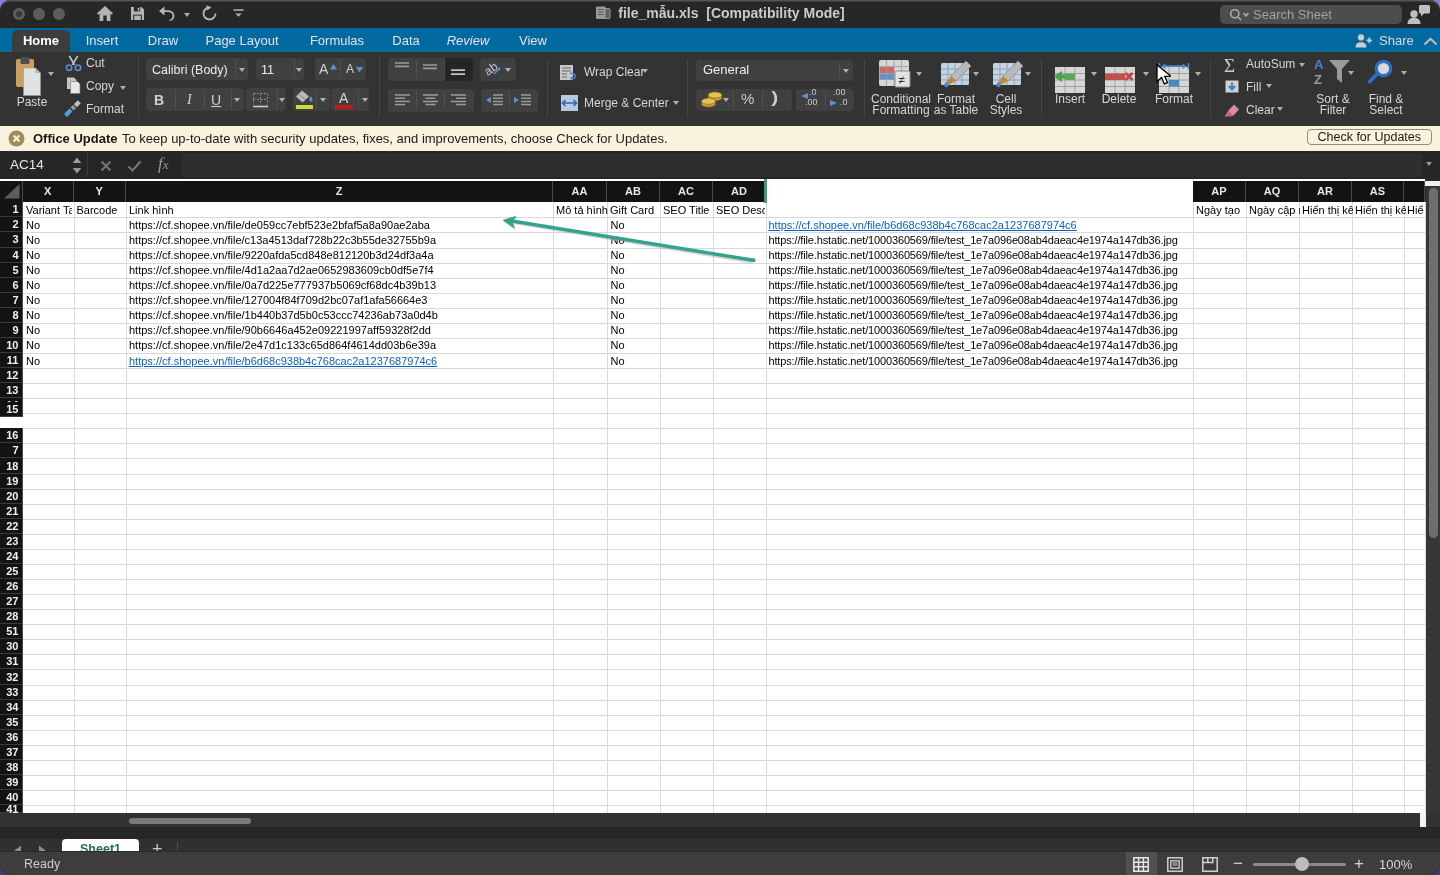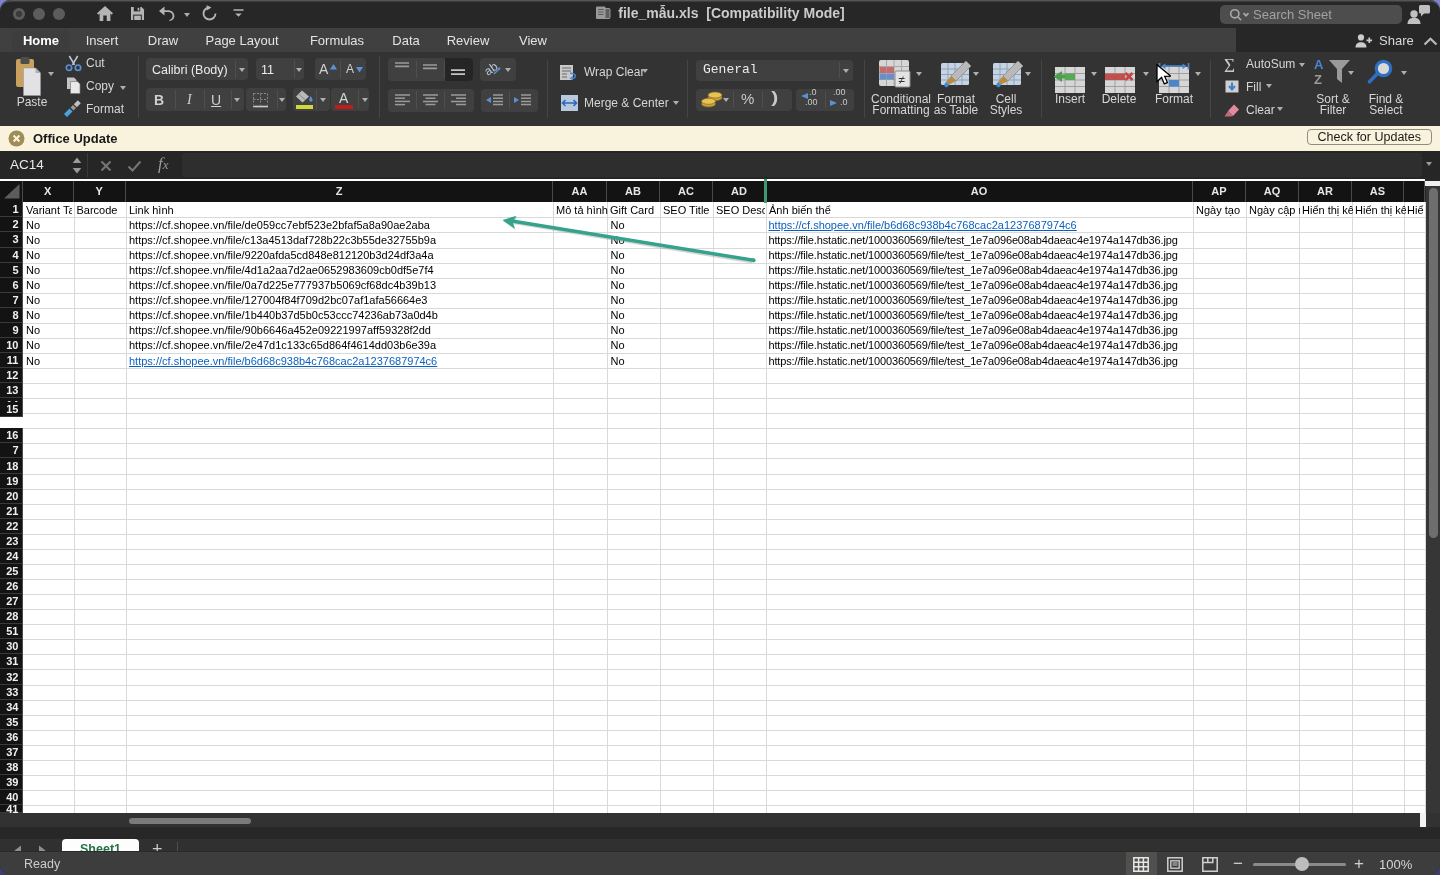--- a/index.html
+++ b/index.html
@@ -4,21 +4,21 @@
 <style>
 * { margin:0; padding:0; box-sizing:border-box; }
 html,body { width:1440px; height:875px; overflow:hidden; }
 body { font-family:"Liberation Sans", sans-serif; background:linear-gradient(180deg,#7e82d4 0%,#6d72bd 55%,#3a3f6e 100%); position:relative; }
 .win { position:absolute; inset:0; background:#272727; border-radius:10px 10px 11px 11px; overflow:hidden; }
 .abs { position:absolute; }
 .titlebar { position:absolute; left:0; top:0; width:1440px; height:28px; background:#272727; border-radius:10px 10px 0 0; box-shadow:inset 0 1.5px 0 #555; }
 .tl { position:absolute; top:7.5px; width:12.5px; height:12.5px; border-radius:50%; background:#5c5c5c; }
 .title { position:absolute; top:5px; left:0; width:1440px; text-align:center; color:#cbcbcb; font-size:14px; font-weight:bold; }
 .search { position:absolute; left:1220px; top:4.5px; width:182px; height:19px; background:#4d4d4d; border-radius:5px; color:#a2a2a2; font-size:13px; line-height:19px; }
-.tabrow { position:absolute; left:0; top:28px; width:1236px; height:24px; background:#404040; }
+.tabrow { position:absolute; left:0; top:28px; width:1440px; height:24px; background:#0369a1; }
 .rtab { position:absolute; top:2px; height:22px; line-height:22px; color:#e3e3e3; font-size:13px; text-align:center; }
 .rtab.sel { background:#3d3d3d; border-radius:6px 6px 0 0; color:#fff; font-weight:bold; }
 .ribbon { position:absolute; left:0; top:52px; width:1440px; height:74px; background:#333333; }
 .rbtn { position:absolute; background:#404040; border-radius:4px; }
 .rlbl { position:absolute; color:#d6d6d6; font-size:12px; white-space:nowrap; }
 .rlblc { position:absolute; color:#d6d6d6; font-size:12px; white-space:nowrap; transform:translateX(-50%); }
 .vsep { position:absolute; width:1px; background:#454545; }
 .dna { position:absolute; width:0; height:0; border-left:3.5px solid transparent; border-right:3.5px solid transparent; border-top:4px solid #aeaeae; }
 .banner { position:absolute; left:0; top:126px; width:1440px; height:25px; background:#f9f2dd; }
 .fbar { position:absolute; left:0; top:151px; width:1440px; height:28px; background:#262626; }
@@ -87,21 +87,21 @@
         <path d="M0.5 19 C0.5 14.8 3.2 12.8 7 12.8 C10.8 12.8 13.5 14.8 13.5 19 Z" fill="#c0c0c0"></path>
       </svg>
   </div>
   <div class="tabrow">
     <div class="rtab sel" style="left:12px;width:58px;">Home</div>
     <div class="rtab" style="left:78px;width:48px;">Insert</div>
     <div class="rtab" style="left:138px;width:50px;">Draw</div>
     <div class="rtab" style="left:198px;width:88px;">Page Layout</div>
     <div class="rtab" style="left:300px;width:74px;">Formulas</div>
     <div class="rtab" style="left:384px;width:44px;">Data</div>
-    <div class="rtab" style="left:440px;width:56px;">Review</div>
+    <div class="rtab" style="left:440px;width:56px;font-style:italic;">Review</div>
     <div class="rtab" style="left:510px;width:46px;">View</div>
     <svg class="abs" style="left:1355px;top:6px" width="18" height="14" viewBox="0 0 18 14">
         <circle cx="6" cy="3.4" r="3.1" fill="#cdcdcd"></circle>
         <path d="M0.5 13.5 C0.5 10 2.8 8.2 6 8.2 C9.2 8.2 11.5 10 11.5 13.5 Z" fill="#cdcdcd"></path>
         <path d="M14.3 3.5 V9.1 M11.5 6.3 H17.1" stroke="#cdcdcd" stroke-width="1.7"></path>
       </svg>
     <div class="abs" style="left:1379px;top:5px;color:#d8d8d8;font-size:13px;">Share</div>
     <svg class="abs" style="left:1423px;top:9px" width="15" height="9" viewBox="0 0 15 9">
         <path d="M1.5 7.5 L7.5 1.8 L13.5 7.5" stroke="#b9b9b9" stroke-width="2.2" fill="none"></path>
       </svg>
@@ -237,21 +237,21 @@
     <div class="rlbl" style="left:584px;top:12.5px;">Wrap Clear</div>
     <div class="dna" style="left:642px;top:17px;"></div>
     <svg class="abs" style="left:561px;top:42.5px" width="17" height="16" viewBox="0 0 17 16">
         <rect x="0" y="0" width="17" height="16" fill="#b9c9dd"></rect>
         <path d="M2 8 H15 M4.5 5 L1.5 8 L4.5 11 M12.5 5 L15.5 8 L12.5 11" stroke="#2c66b8" stroke-width="1.6" fill="none"></path>
       </svg>
     <div class="rlbl" style="left:584px;top:44px;">Merge &amp; Center</div>
     <div class="dna" style="left:673px;top:48.5px;"></div>
     <div class="vsep" style="left:687px;top:8px;height:58px;"></div>
     <div class="rbtn" style="left:696px;top:7.5px;width:157px;height:21px;"></div>
-    <div class="rlbl" style="left:703px;top:10px;font-size:13px;color:#ececec;font-family:Liberation Mono, monospace;">General</div>
+    <div class="rlbl" style="left:703px;top:10px;font-size:13px;color:#ececec;">General</div>
     <div class="vsep" style="left:839px;top:10px;height:16px;background:#4f4f4f;"></div>
     <div class="dna" style="left:843px;top:16.5px;"></div>
     <div class="rbtn" style="left:696px;top:36.5px;width:96px;height:22px;"></div>
     <div class="vsep" style="left:733px;top:39px;height:17px;background:#4f4f4f;"></div>
     <div class="vsep" style="left:762px;top:39px;height:17px;background:#4f4f4f;"></div>
     <svg class="abs" style="left:701px;top:39px" width="22" height="17" viewBox="0 0 22 17">
         <ellipse cx="14" cy="6.7" rx="7" ry="3" fill="#caa23c" stroke="#8a6d1e" stroke-width="0.7"></ellipse>
         <ellipse cx="14" cy="4" rx="7" ry="3" fill="#e8c255" stroke="#8a6d1e" stroke-width="0.7"></ellipse>
         <ellipse cx="7.5" cy="13" rx="7" ry="3" fill="#caa23c" stroke="#8a6d1e" stroke-width="0.7"></ellipse>
         <ellipse cx="7.5" cy="10.3" rx="7" ry="3" fill="#e8c255" stroke="#8a6d1e" stroke-width="0.7"></ellipse>
@@ -366,20 +366,21 @@
     <div class="rlblc" style="left:1386px;top:39.5px;">Find &amp;</div>
     <div class="rlblc" style="left:1386px;top:51px;">Select</div>
   </div>
 
   <div class="banner">
     <svg class="abs" style="left:8px;top:4px" width="17" height="17" viewBox="0 0 17 17">
         <circle cx="8.5" cy="8.5" r="8" fill="#a08c58"></circle>
         <path d="M5.6 5.6 L11.4 11.4 M11.4 5.6 L5.6 11.4" stroke="#f9f2dd" stroke-width="2.1"></path>
       </svg>
     <div class="abs" style="left:33px;top:5px;color:#191919;font-size:13px;font-weight:bold;">Office Update</div>
+    <div class="abs" style="left:122px;top:5px;color:#191919;font-size:13px;">To keep up-to-date with security updates, fixes, and improvements, choose Check for Updates.</div>
     <div class="abs" style="left:1307px;top:2.5px;width:124.5px;height:16.5px;border:1px solid #8f8c80;border-radius:4px;color:#191919;font-size:12.5px;text-align:center;line-height:15px;">Check for Updates</div>
   </div>
 
   <div class="fbar">
     <div class="abs" style="left:10px;top:6px;color:#e8e8e8;font-size:13.5px;">AC14</div>
     <svg class="abs" style="left:72px;top:6px" width="10" height="17" viewBox="0 0 10 17">
         <path d="M5 0.5 L9.3 6 H0.7 Z" fill="#9a9a9a"></path>
         <path d="M5 16.5 L0.7 11 H9.3 Z" fill="#9a9a9a"></path>
       </svg>
     <div class="vsep" style="left:87px;top:2px;height:24px;background:#3a3a3a;"></div>
@@ -394,21 +395,20 @@
     <div class="dna" style="left:1426px;top:11px;border-top-color:#9a9a9a;"></div>
   </div>
   <div class="gridwrap">
     <div class="chcell" style="left:23px;width:50.5px;">X</div>
     <div class="chcell" style="left:73.5px;width:52.5px;">Y</div>
     <div class="chcell" style="left:126px;width:427.0px;">Z</div>
     <div class="chcell" style="left:553px;width:54.0px;">AA</div>
     <div class="chcell" style="left:607px;width:53.0px;">AB</div>
     <div class="chcell" style="left:660px;width:53.0px;">AC</div>
     <div class="chcell" style="left:713px;width:53.0px;">AD</div>
-    <div class="chcell" style="left:766px;width:427.0px;">AO</div>
     <div class="chcell" style="left:1193px;width:53.0px;">AP</div>
     <div class="chcell" style="left:1246px;width:53.0px;">AQ</div>
     <div class="chcell" style="left:1299px;width:53.0px;">AR</div>
     <div class="chcell" style="left:1352px;width:52.0px;">AS</div>
     <div class="chcell" style="left:1404px;width:21.0px;"></div>
     <div class="abs" style="left:0;top:2px;width:23px;height:20.5px;background:#131313;border-right:1px solid #4a4a4a;">
         <svg width="23" height="20.5" viewBox="0 0 23 20.5">
           <path d="M19.5 3 L19.5 17.5 L4 17.5 Z" fill="#5c5c5c"></path>
         </svg>
       </div>
@@ -588,21 +588,20 @@
     <div class="hline" style="left:23px;top:595.96px;width:1402px;"></div>
     <div class="hline" style="left:23px;top:611.03px;width:1402px;"></div>
     <div class="hline" style="left:23px;top:626.10px;width:1402px;"></div>
     <div class="ct" style="left:26px;top:23.80px;width:46px;overflow:hidden;">Variant Tax</div>
     <div class="ct" style="left:76.5px;top:23.80px;width:48px;overflow:hidden;">Barcode</div>
     <div class="ct" style="left:129px;top:23.80px;width:420px;overflow:hidden;">Link hình</div>
     <div class="ct" style="left:556px;top:23.80px;width:52px;overflow:hidden;">Mô tả hình ảnh</div>
     <div class="ct" style="left:610px;top:23.80px;width:49px;overflow:hidden;">Gift Card</div>
     <div class="ct" style="left:663px;top:23.80px;width:49px;overflow:hidden;">SEO Title</div>
     <div class="ct" style="left:716px;top:23.80px;width:49px;overflow:hidden;">SEO Description</div>
-    <div class="ct" style="left:769px;top:23.80px;width:420px;overflow:hidden;">Ảnh biến thể</div>
     <div class="ct" style="left:1196px;top:23.80px;width:49px;overflow:hidden;">Ngày tạo</div>
     <div class="ct" style="left:1249px;top:23.80px;width:51px;overflow:hidden;">Ngày cập nhật</div>
     <div class="ct" style="left:1302px;top:23.80px;width:51px;overflow:hidden;">Hiển thị kênh</div>
     <div class="ct" style="left:1355px;top:23.80px;width:51px;overflow:hidden;">Hiển thị kênh</div>
     <div class="ct" style="left:1407px;top:23.80px;width:17px;overflow:hidden;">Hiển thị</div>
     <div class="ct" style="left:26px;top:38.87px;">No</div>
     <div class="ct" style="left:610.5px;top:38.87px;">No</div>
     <div class="ct" style="left:26px;top:53.94px;">No</div>
     <div class="ct" style="left:610.5px;top:53.94px;">No</div>
     <div class="ct" style="left:26px;top:69.01px;">No</div>

